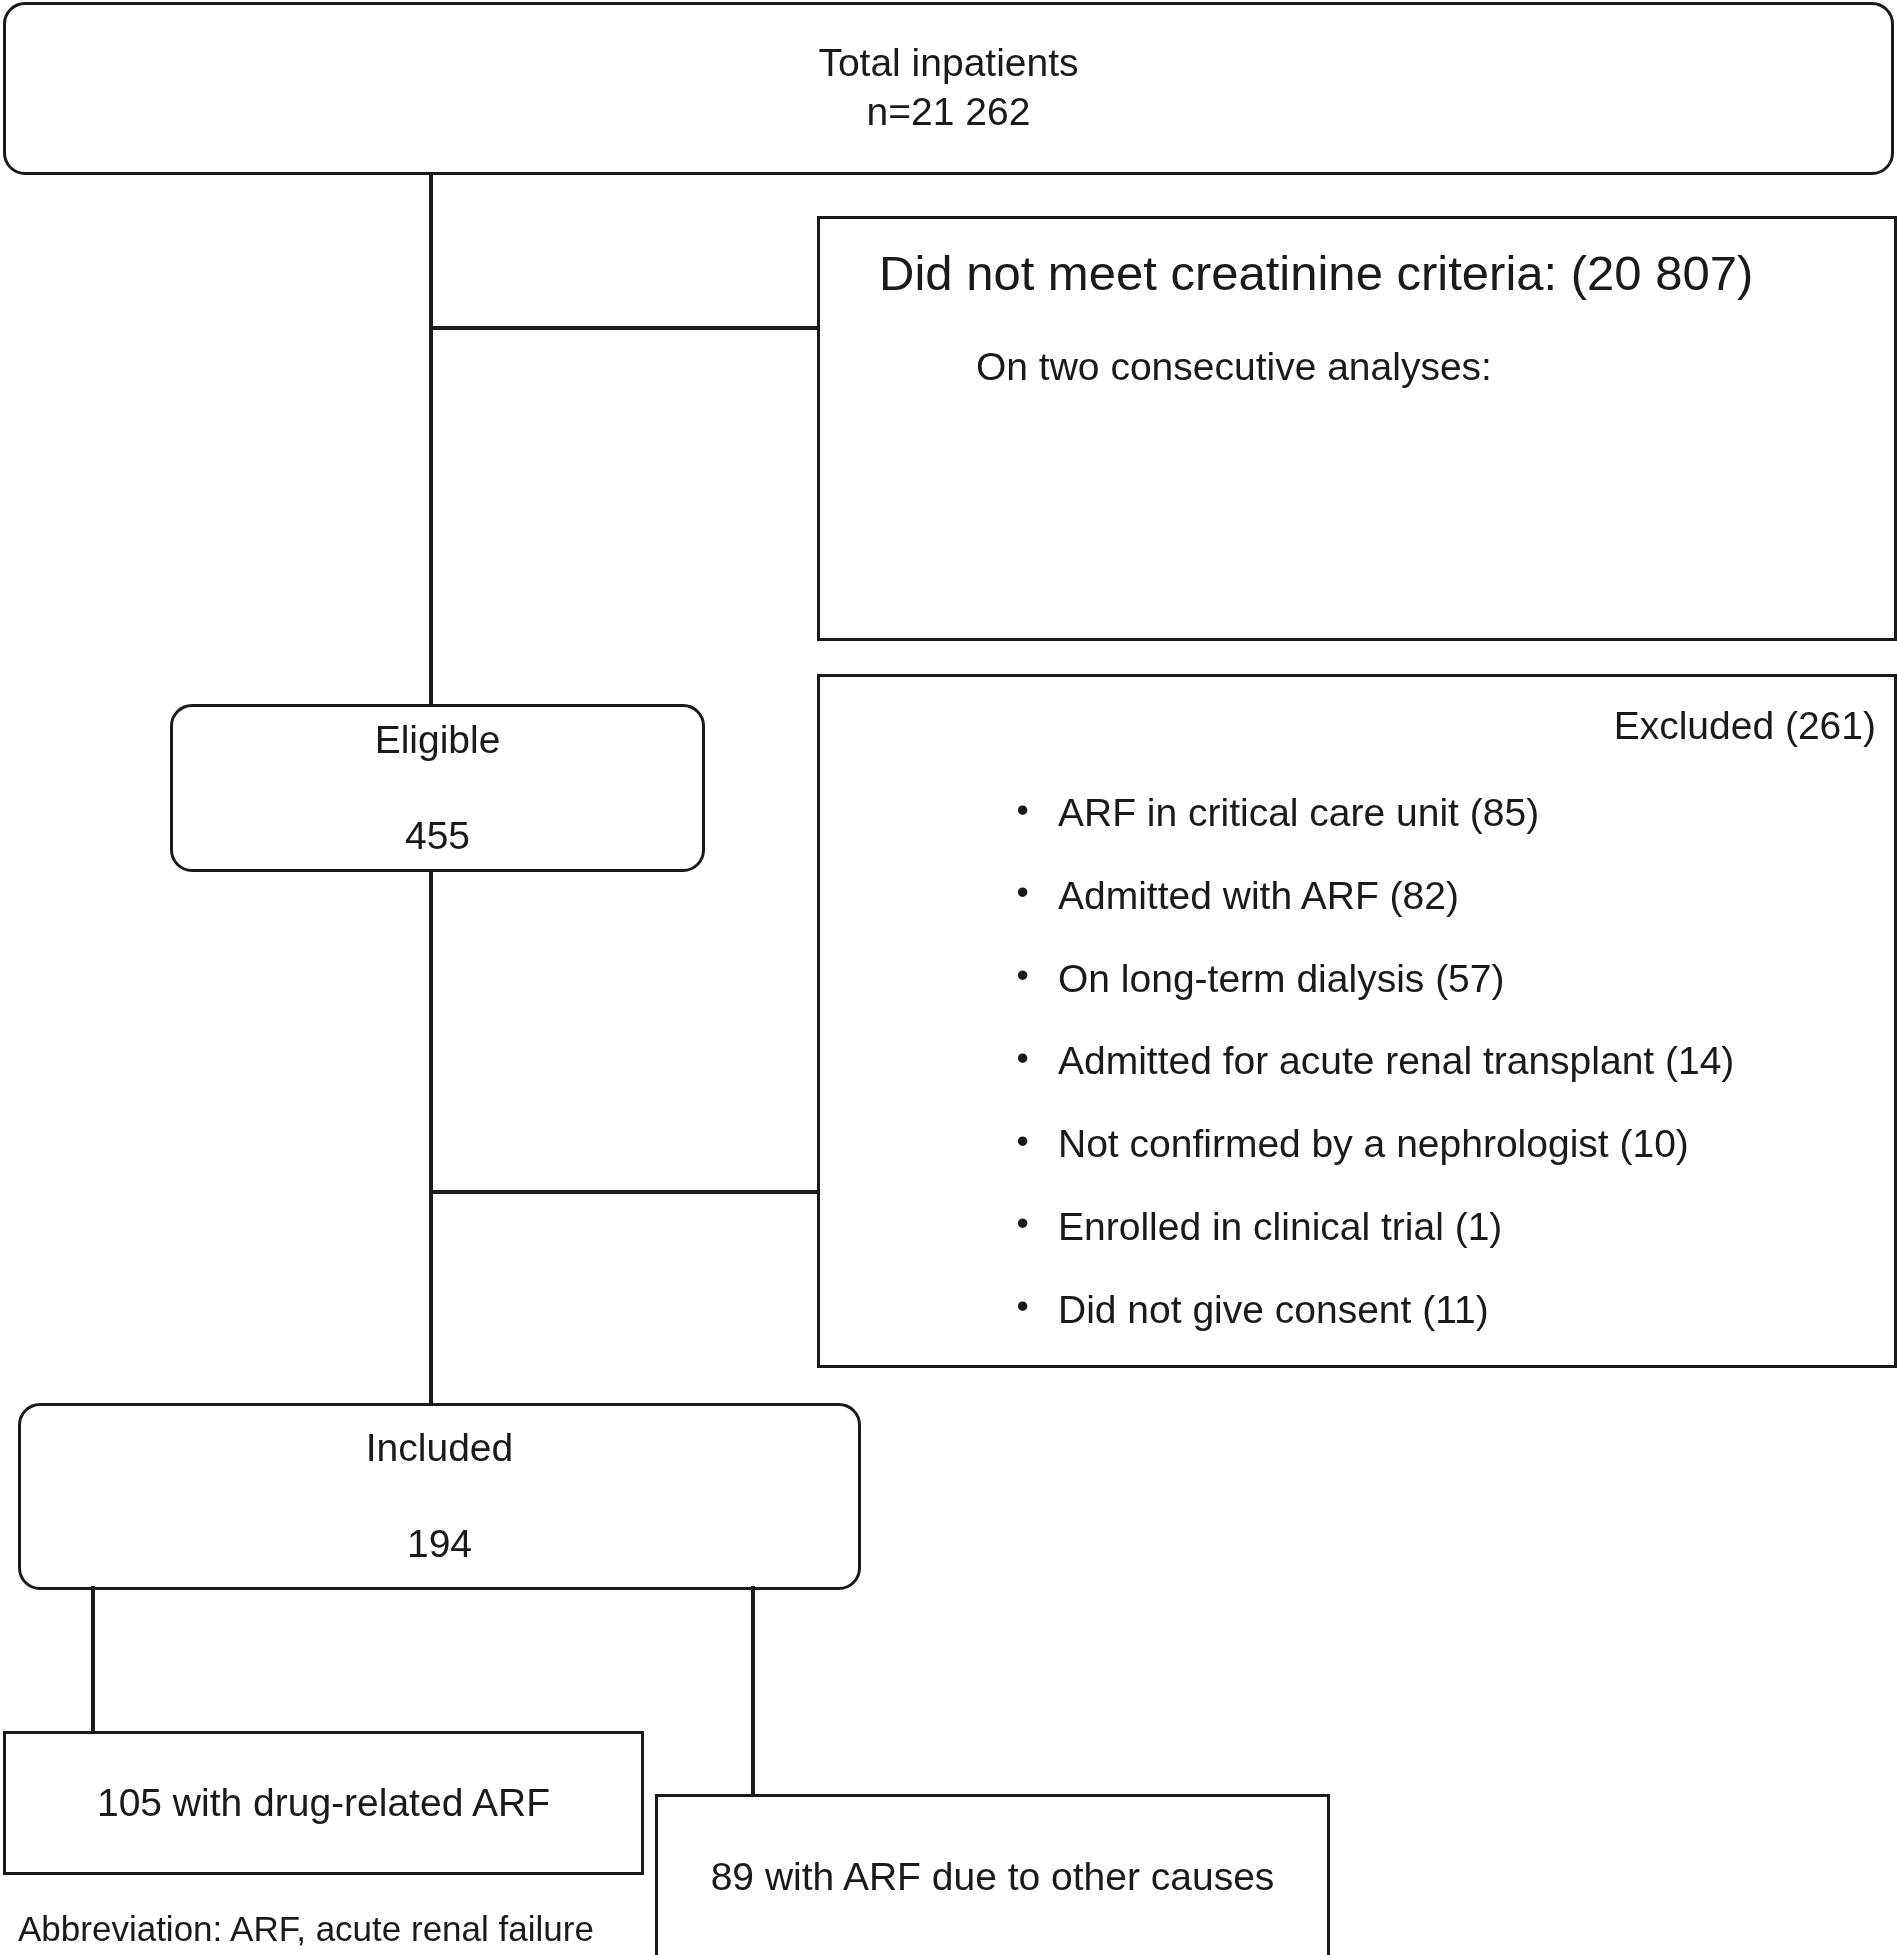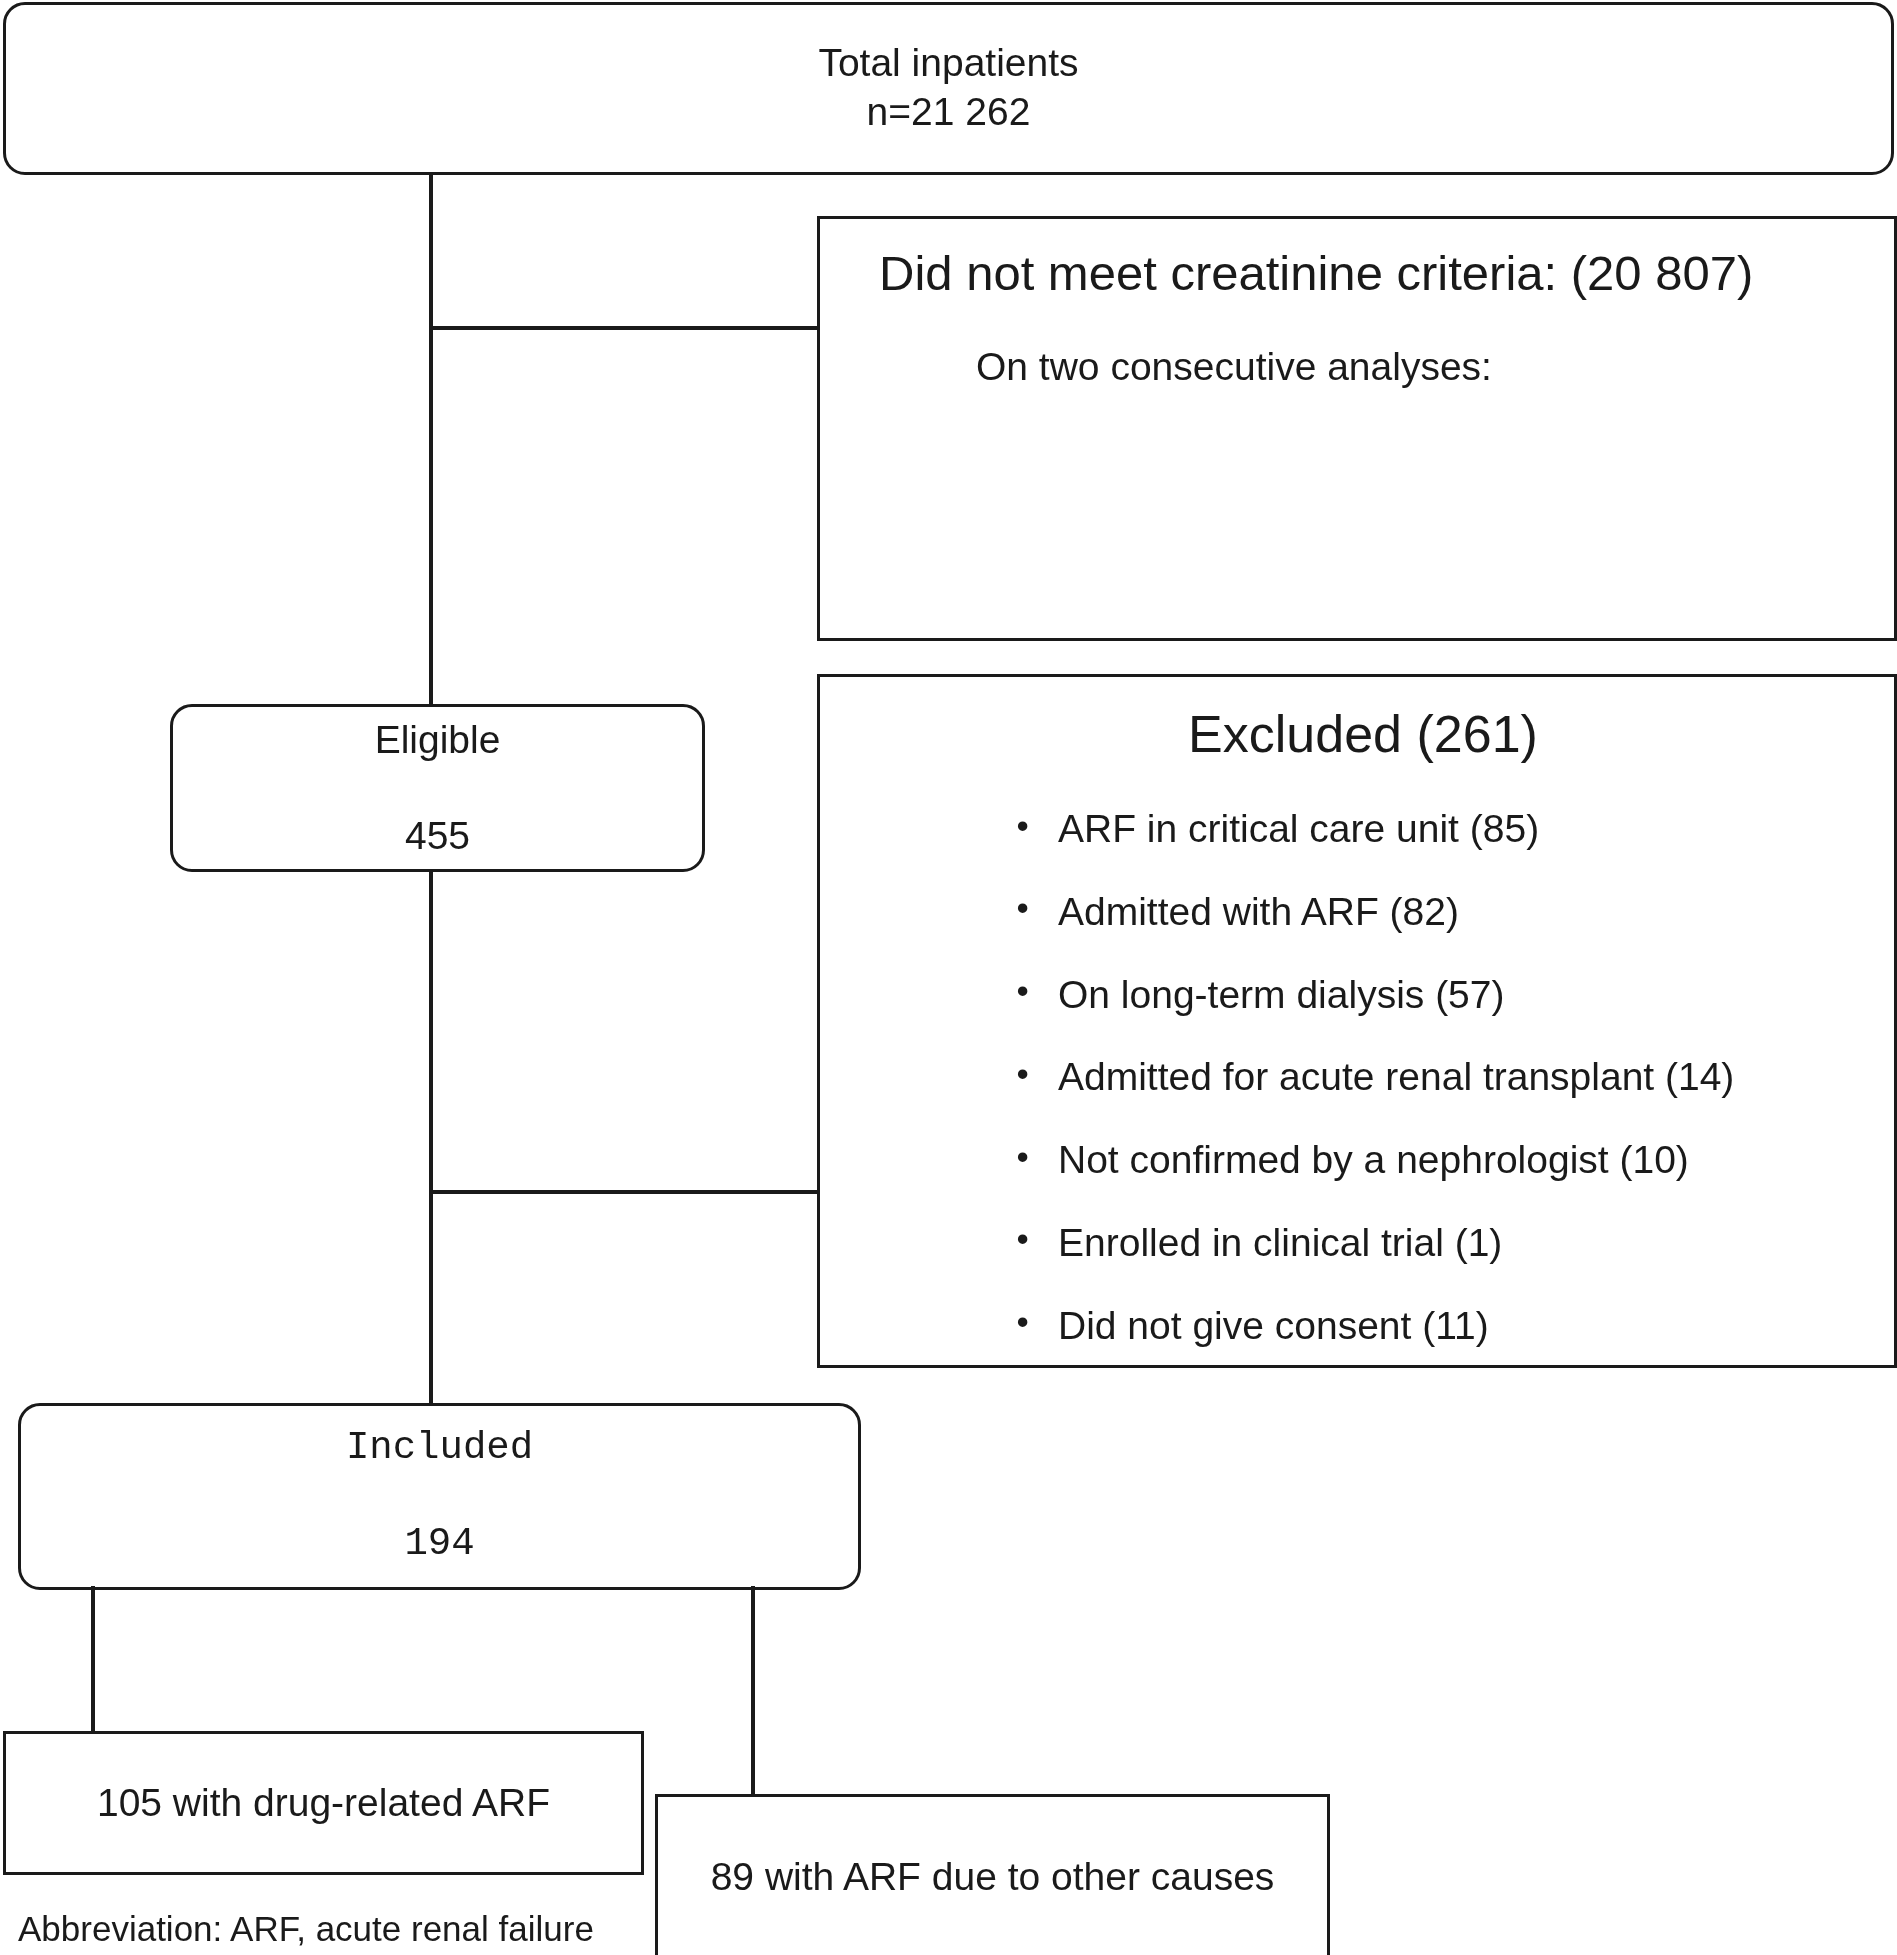--- a/index.html
+++ b/index.html
@@ -95,34 +95,34 @@
     width: 535px; height: 168px;
   }
 
   
   #box-excluded {
     left: 817px; top: 674px;
     width: 1080px; height: 694px;
     padding: 27px 18px 18px 30px;
   }
   #box-excluded .head {
-    font-size: 52px;
-    text-align: center;
+    font-size: 39px;
+    text-align: right;
   }
   #excl-list {
     margin-top: 42px;
     padding-left: 156px;
   }
   #excl-list li { margin-bottom: 36px; }
   #excl-list li:last-child { margin-bottom: 0; }
 
   
   #box-included {
     left: 18px; top: 1403px;
-    width: 843px; height: 187px; font-family: Liberation Mono, monospace;
+    width: 843px; height: 187px;
   }
 
   
   #box-drug {
     left: 3px; top: 1731px;
     width: 641px; height: 144px;
     display: flex; align-items: center; justify-content: center;
   }
   #box-other {
     left: 655px; top: 1794px;

